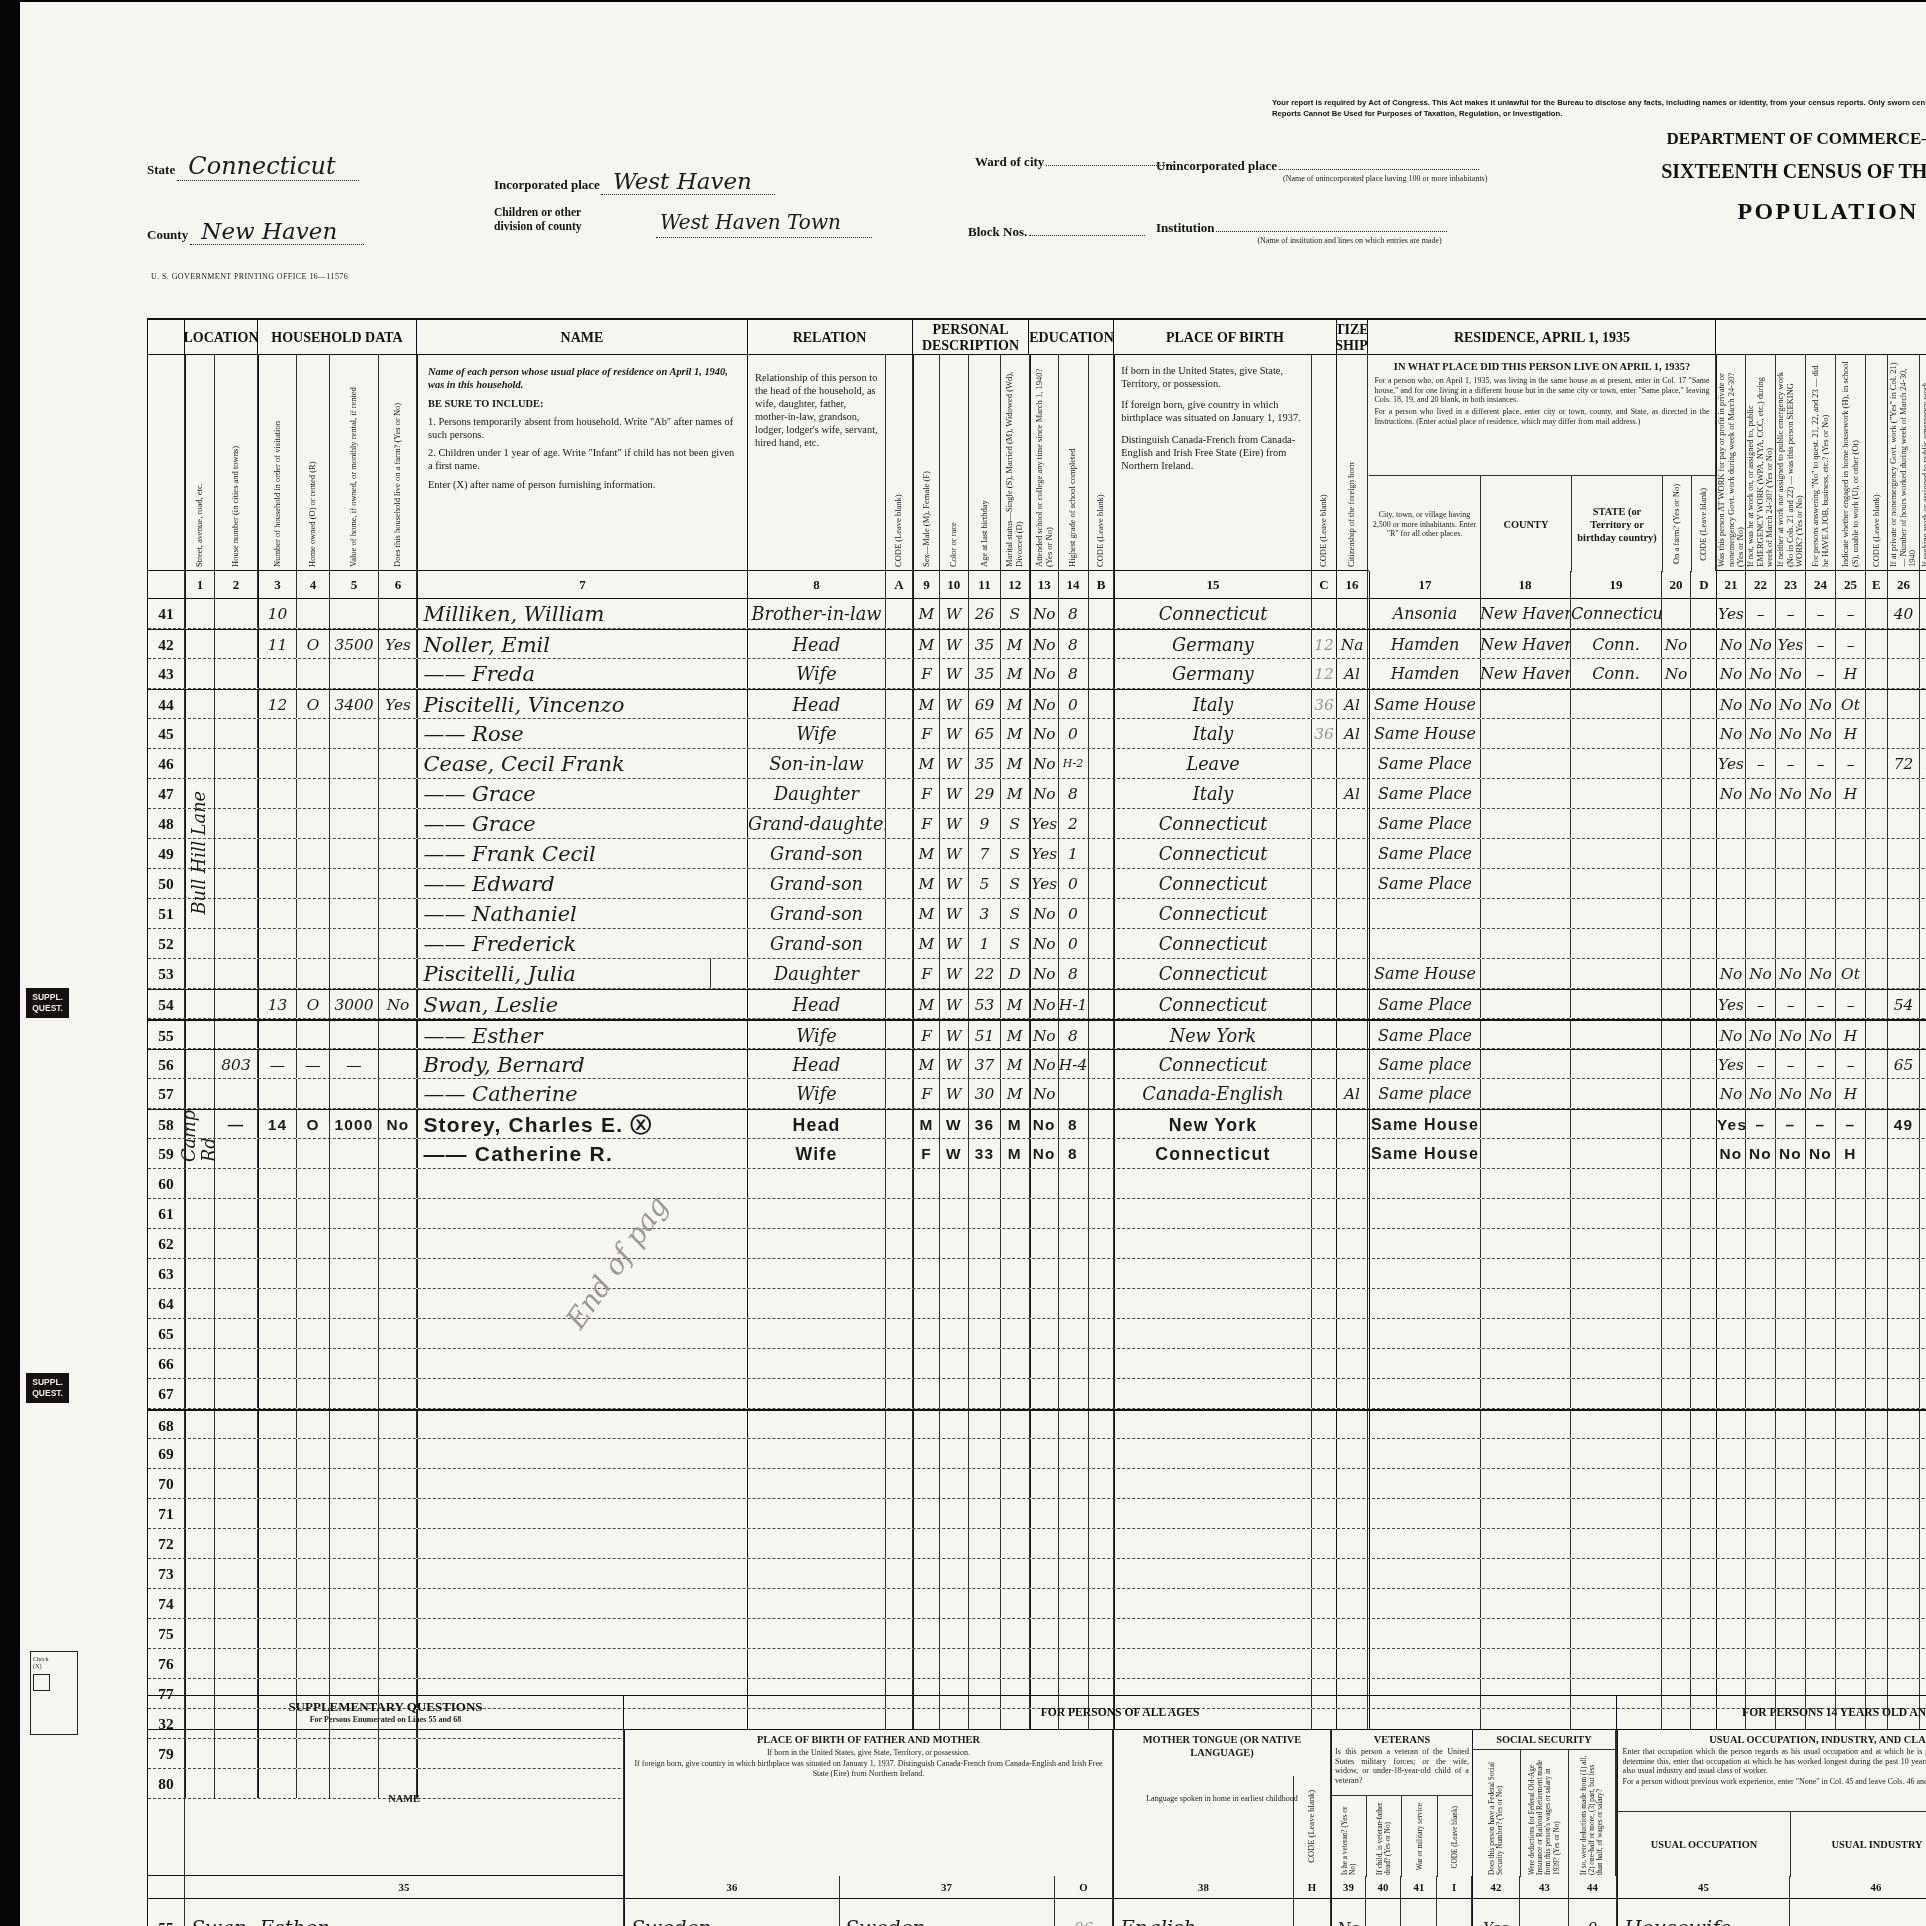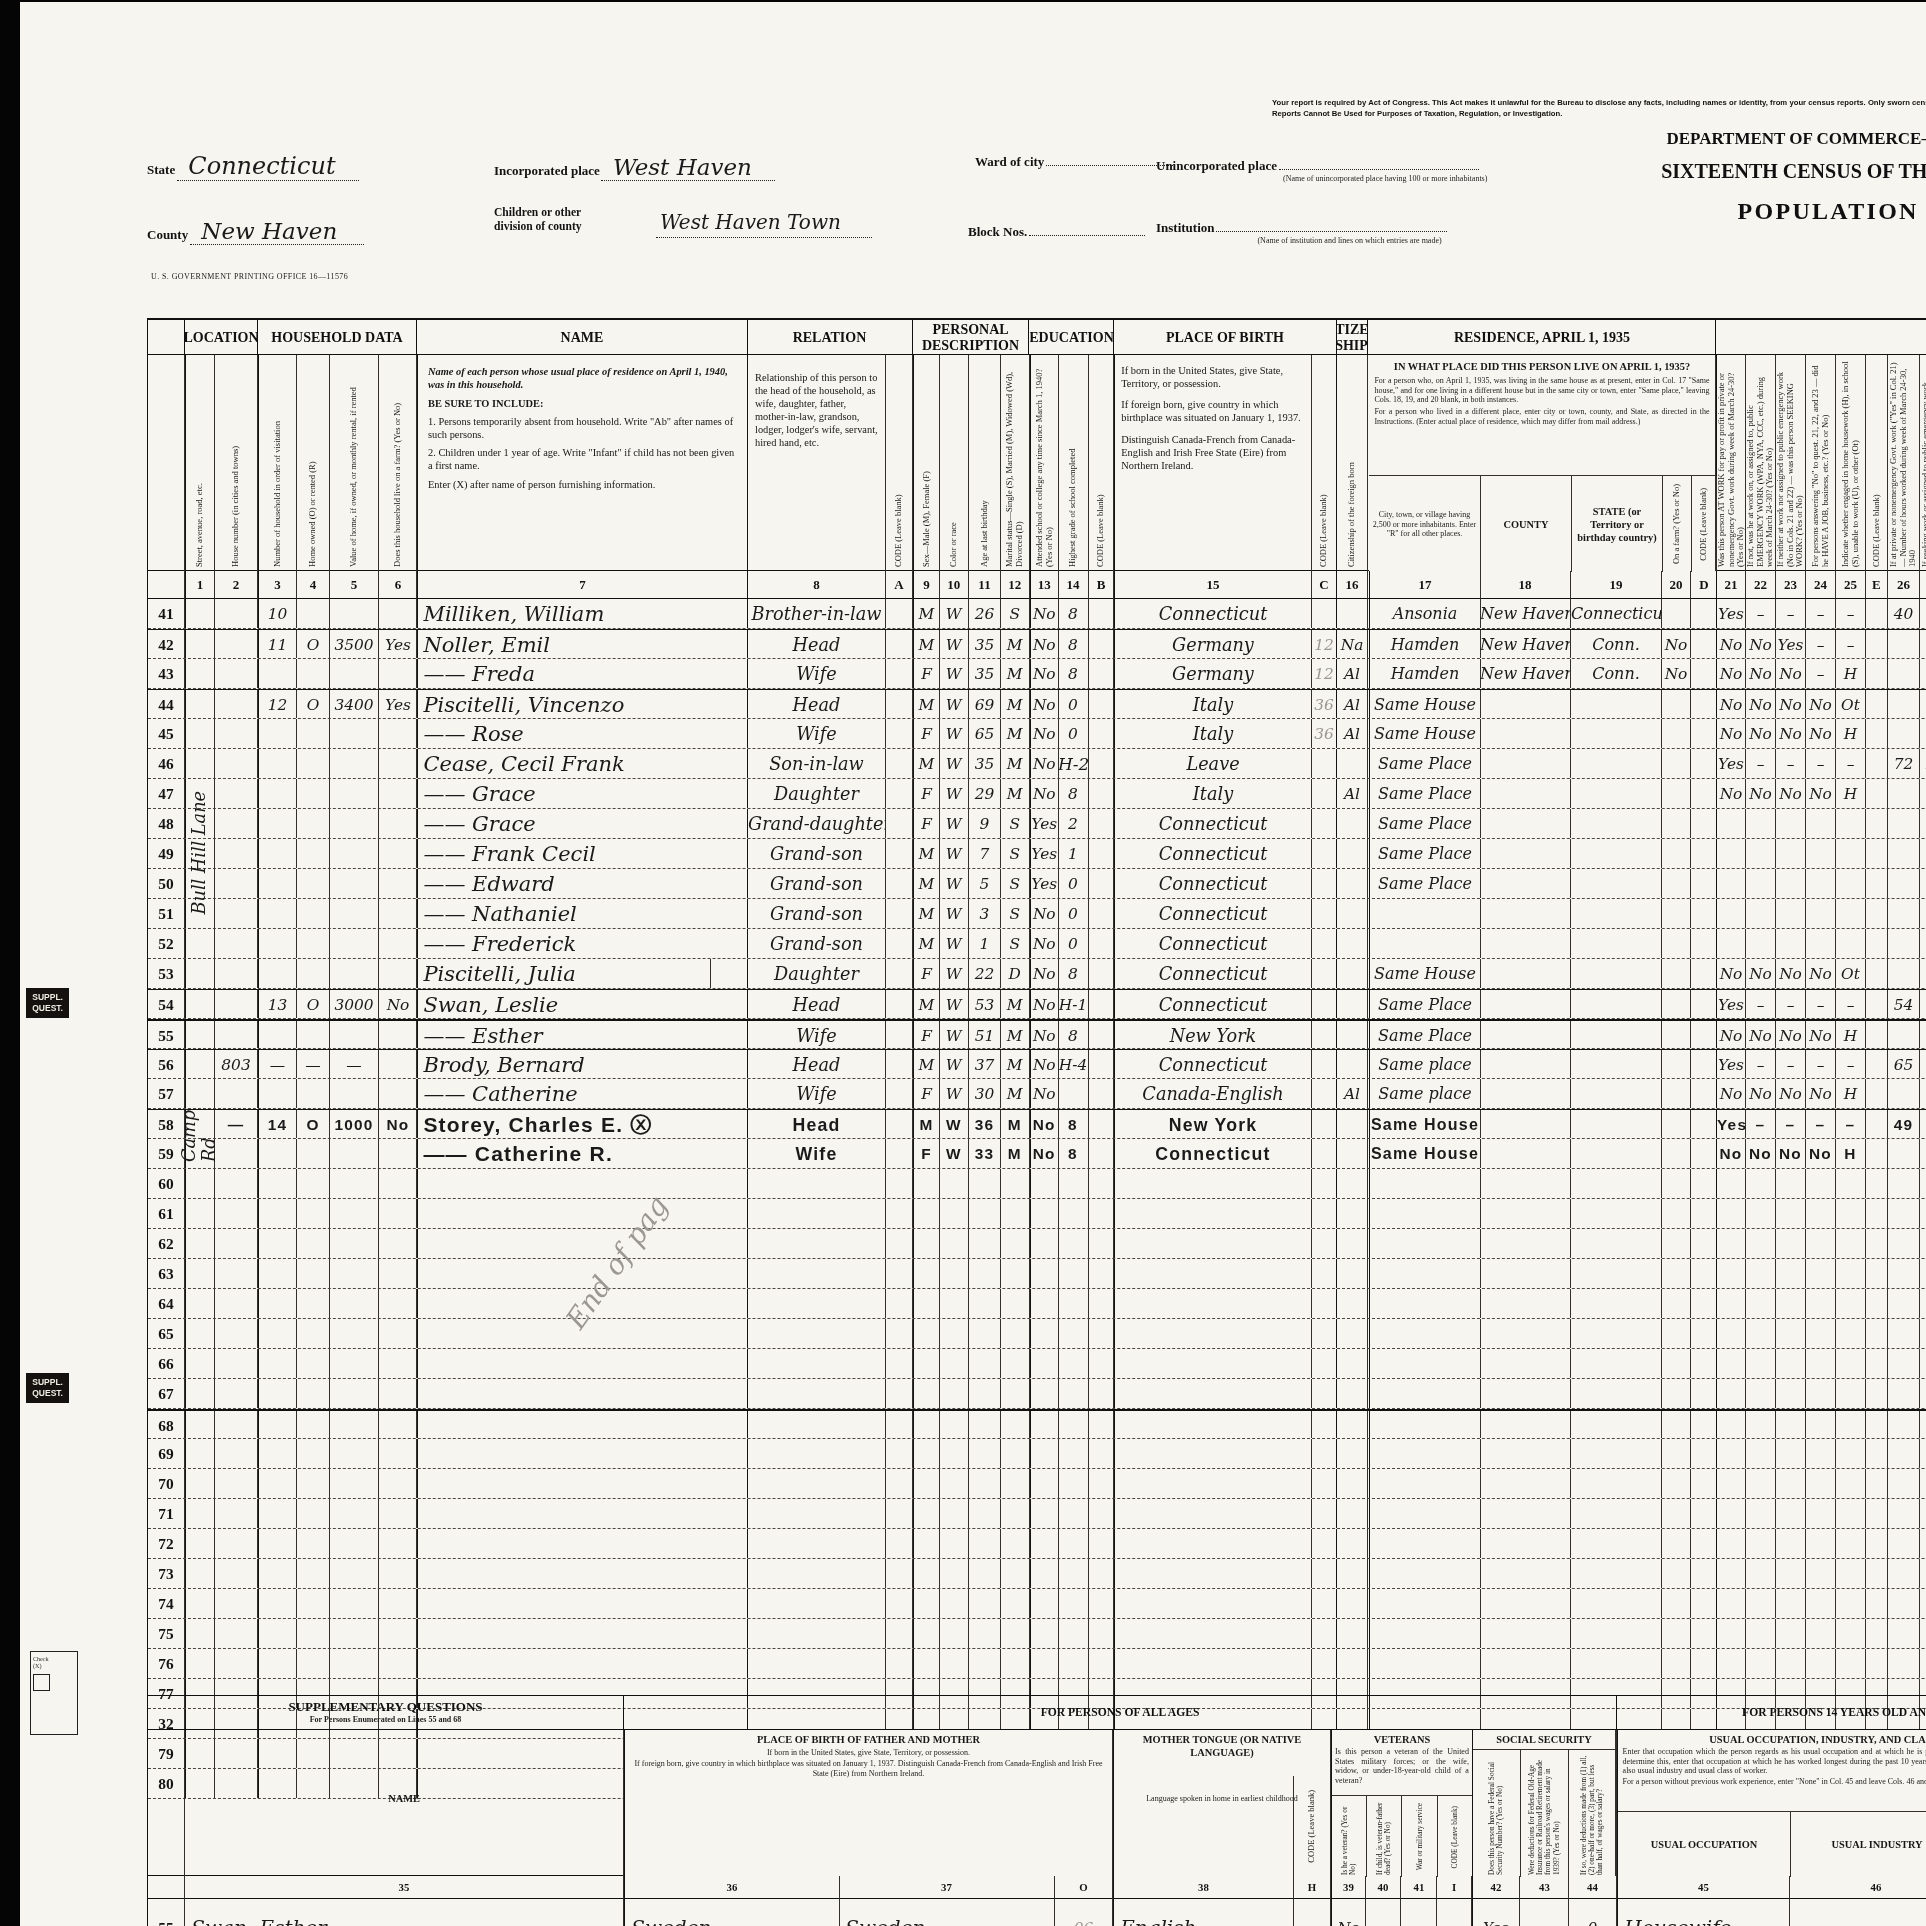--- a/index.html
+++ b/index.html
@@ -35,21 +35,21 @@
   </div>
 
   <div class="abs big-title" style="left:1406px;top:127px;width:963px;font-size:17px">DEPARTMENT OF COMMERCE—BUREAU OF THE CENSUS</div>
   <div class="abs big-title" style="left:1406px;top:158px;width:963px;font-size:20px">SIXTEENTH CENSUS OF THE UNITED STATES: 1940</div>
   <div class="abs big-title" style="left:1406px;top:196px;width:963px;font-size:24px;letter-spacing:2.3px">POPULATION SCHEDULE</div>
 
   <div class="abs" style="left:127px;top:150px">
     <span class="fieldlbl">State</span>
     <span class="hw dotted" style="font-size:24px;padding:0 23px 0 11.6px">Connecticut</span>
   </div>
-  <div class="abs" style="left:474px;top:152px">
+  <div class="abs" style="left:474px;top:166px">
     <span class="fieldlbl">Incorporated place</span>
     <span class="hw dotted" style="font-size:23px;padding:0 23px 0 11.6px">West Haven</span>
   </div>
   <div class="abs" style="left:955px;top:150px">
     <span class="fieldlbl">Ward of city</span>
     <span class="dotted" style="display:inline-block;width:127px;height:13px"></span>
   </div>
   <div class="abs" style="left:127px;top:216px">
     <span class="fieldlbl">County</span>
     <span class="hw dotted" style="font-size:23px;padding:0 27px 0 11.6px">New Haven</span>
@@ -663,21 +663,21 @@
           <div class="cell" style="left:821px;top:0;width:32px;height:100%;">
             <div class="hw" style="font-size:15.4px;line-height:30px;white-space:nowrap;text-align:center;">35</div>
           </div>
           <div class="cell" style="left:853px;top:0;width:28.5px;height:100%;">
             <div class="hw" style="font-size:15.4px;line-height:30px;white-space:nowrap;text-align:center;">M</div>
           </div>
           <div class="cell heavyL" style="left:882px;top:0;width:28.5px;height:100%;">
             <div class="hw" style="font-size:15.4px;line-height:30px;white-space:nowrap;text-align:center;">No</div>
           </div>
           <div class="cell" style="left:910px;top:0;width:31px;height:100%;">
-            <div class="hw" style="font-size:17px;line-height:30px;white-space:nowrap;text-align:center;">H-2</div>
+            <div class="hw" style="font-size:11px;line-height:30px;white-space:nowrap;text-align:center;">H-2</div>
           </div>
           <div class="cell" style="left:941px;top:0;width:25px;height:100%;"></div>
           <div class="cell heavyL" style="left:966px;top:0;width:198px;height:100%;">
             <div class="hw" style="font-size:17.7px;line-height:30px;white-space:nowrap;text-align:center;">Leave</div>
           </div>
           <div class="cell" style="left:1164px;top:0;width:25px;height:100%;"></div>
           <div class="cell heavyL" style="left:1188px;top:0;width:32px;height:100%;"></div>
           <div class="cell heavyL" style="left:1221px;top:0;width:112px;height:100%;">
             <div class="hw" style="font-size:16px;line-height:30px;white-space:nowrap;text-align:center;">Same Place</div>
           </div>

